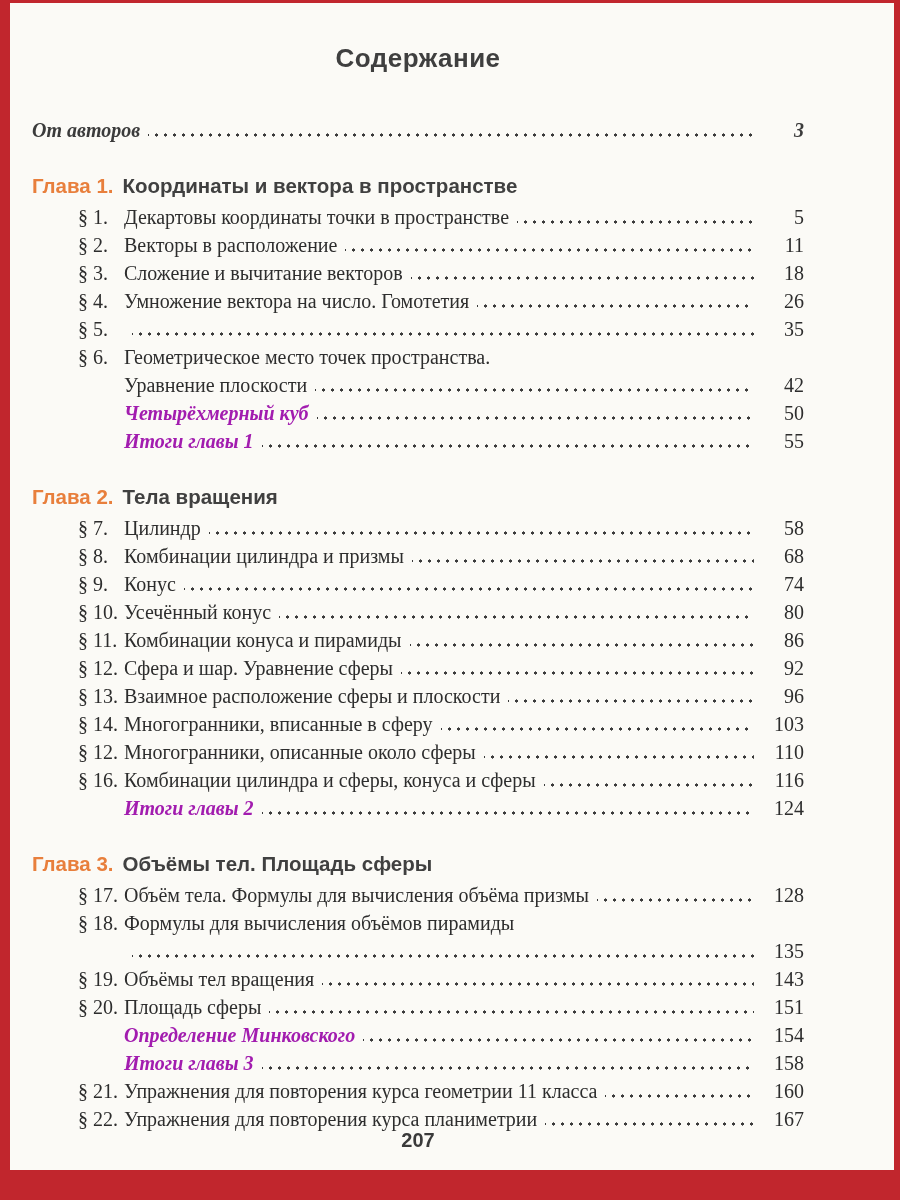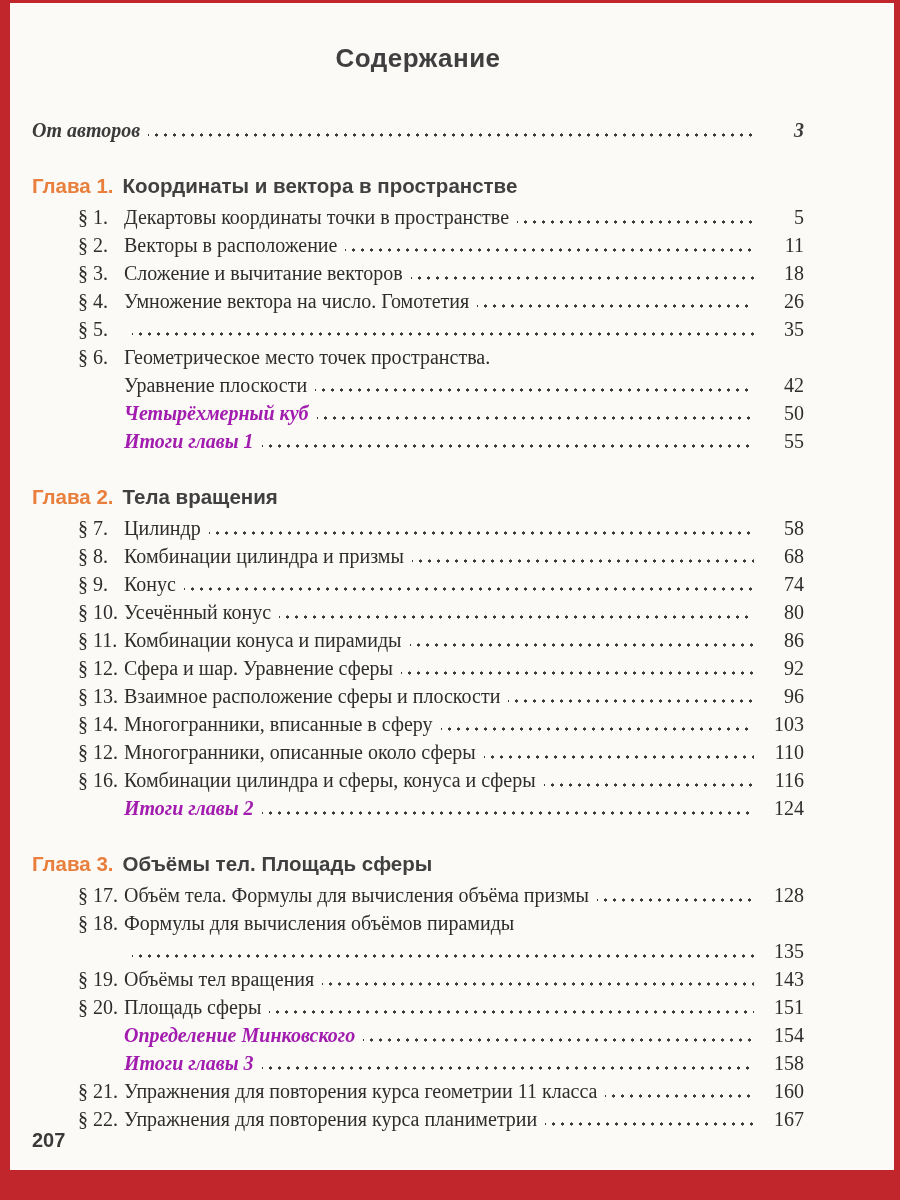--- a/index.html
+++ b/index.html
@@ -65,21 +65,21 @@
     line-height: 28px;
     color: #404040;
     margin-top: 28px;
     margin-bottom: 3px;
     white-space: nowrap;
   }
   .chapter-label { color: #e87f3c; margin-right: 9px; }
   .footer {
     position: absolute;
     left: 22px; right: 90px; bottom: 18px;
-    text-align: left;
+    text-align: center;
     font-family: "Liberation Sans", sans-serif;
     font-weight: bold;
     font-size: 20px;
     color: #3a3a3a;
   }
 </style>
 </head>
 <body style="background: rgb(193, 38, 45);">
 
 <div class="page">

